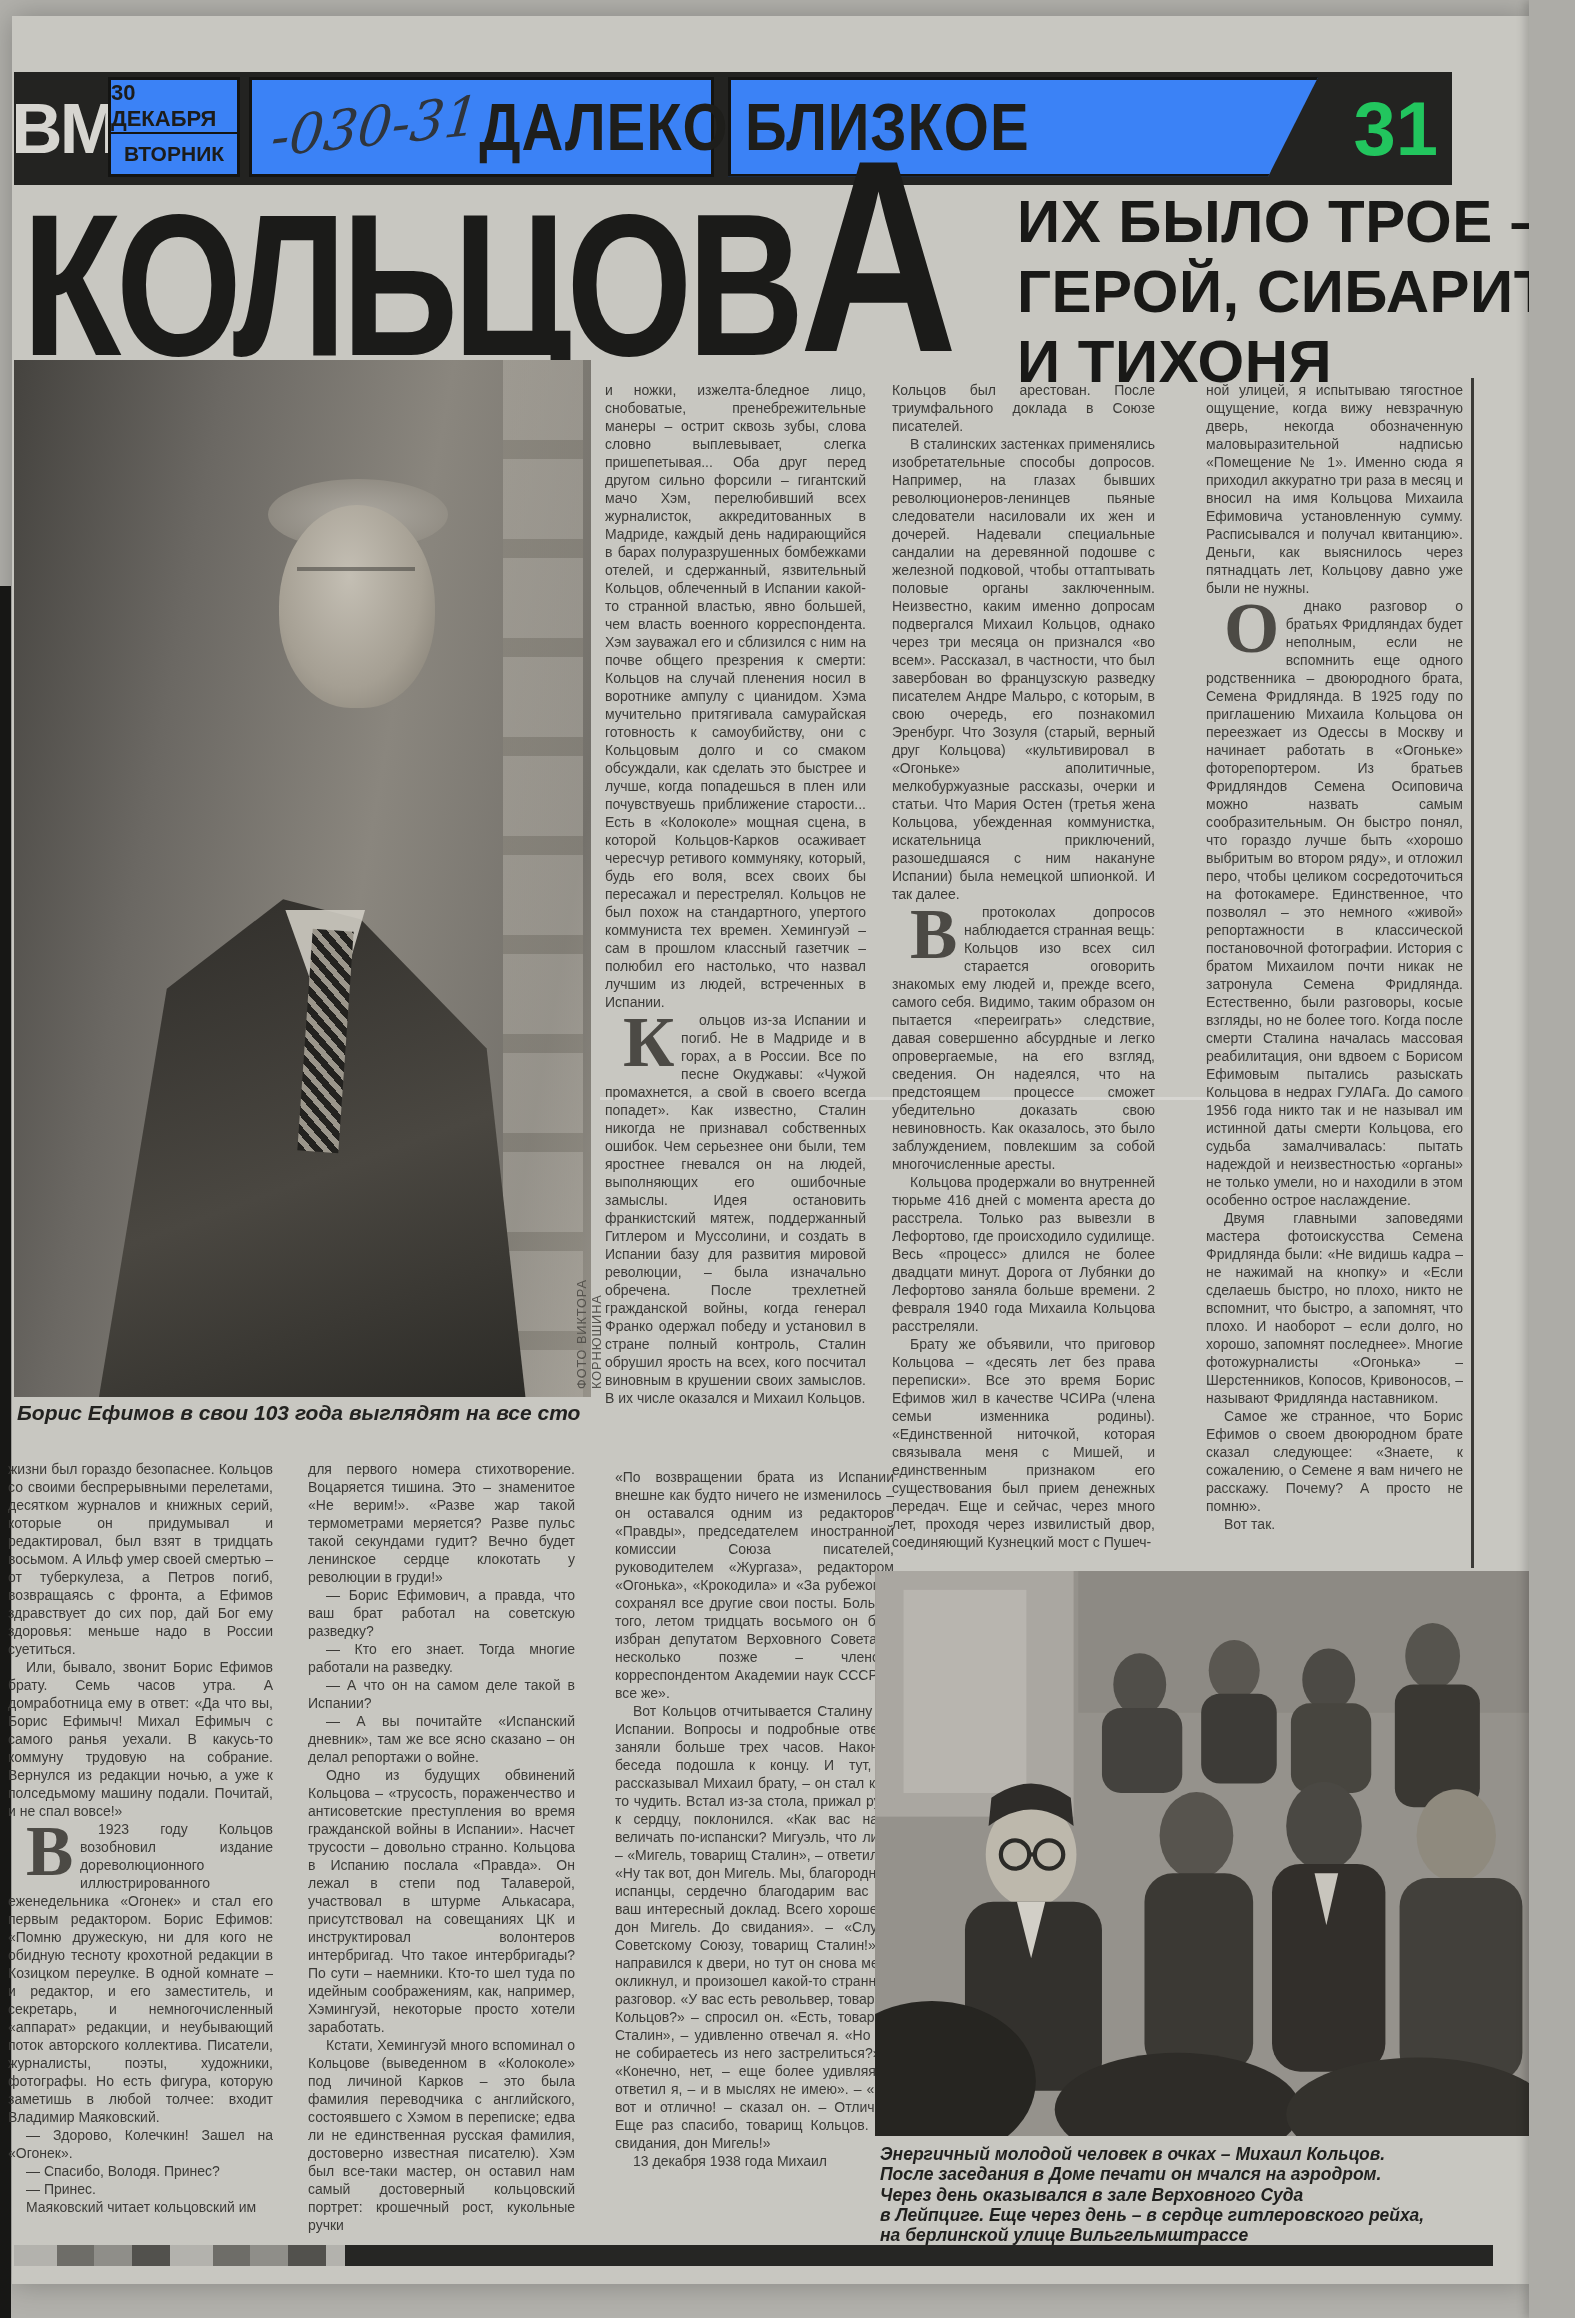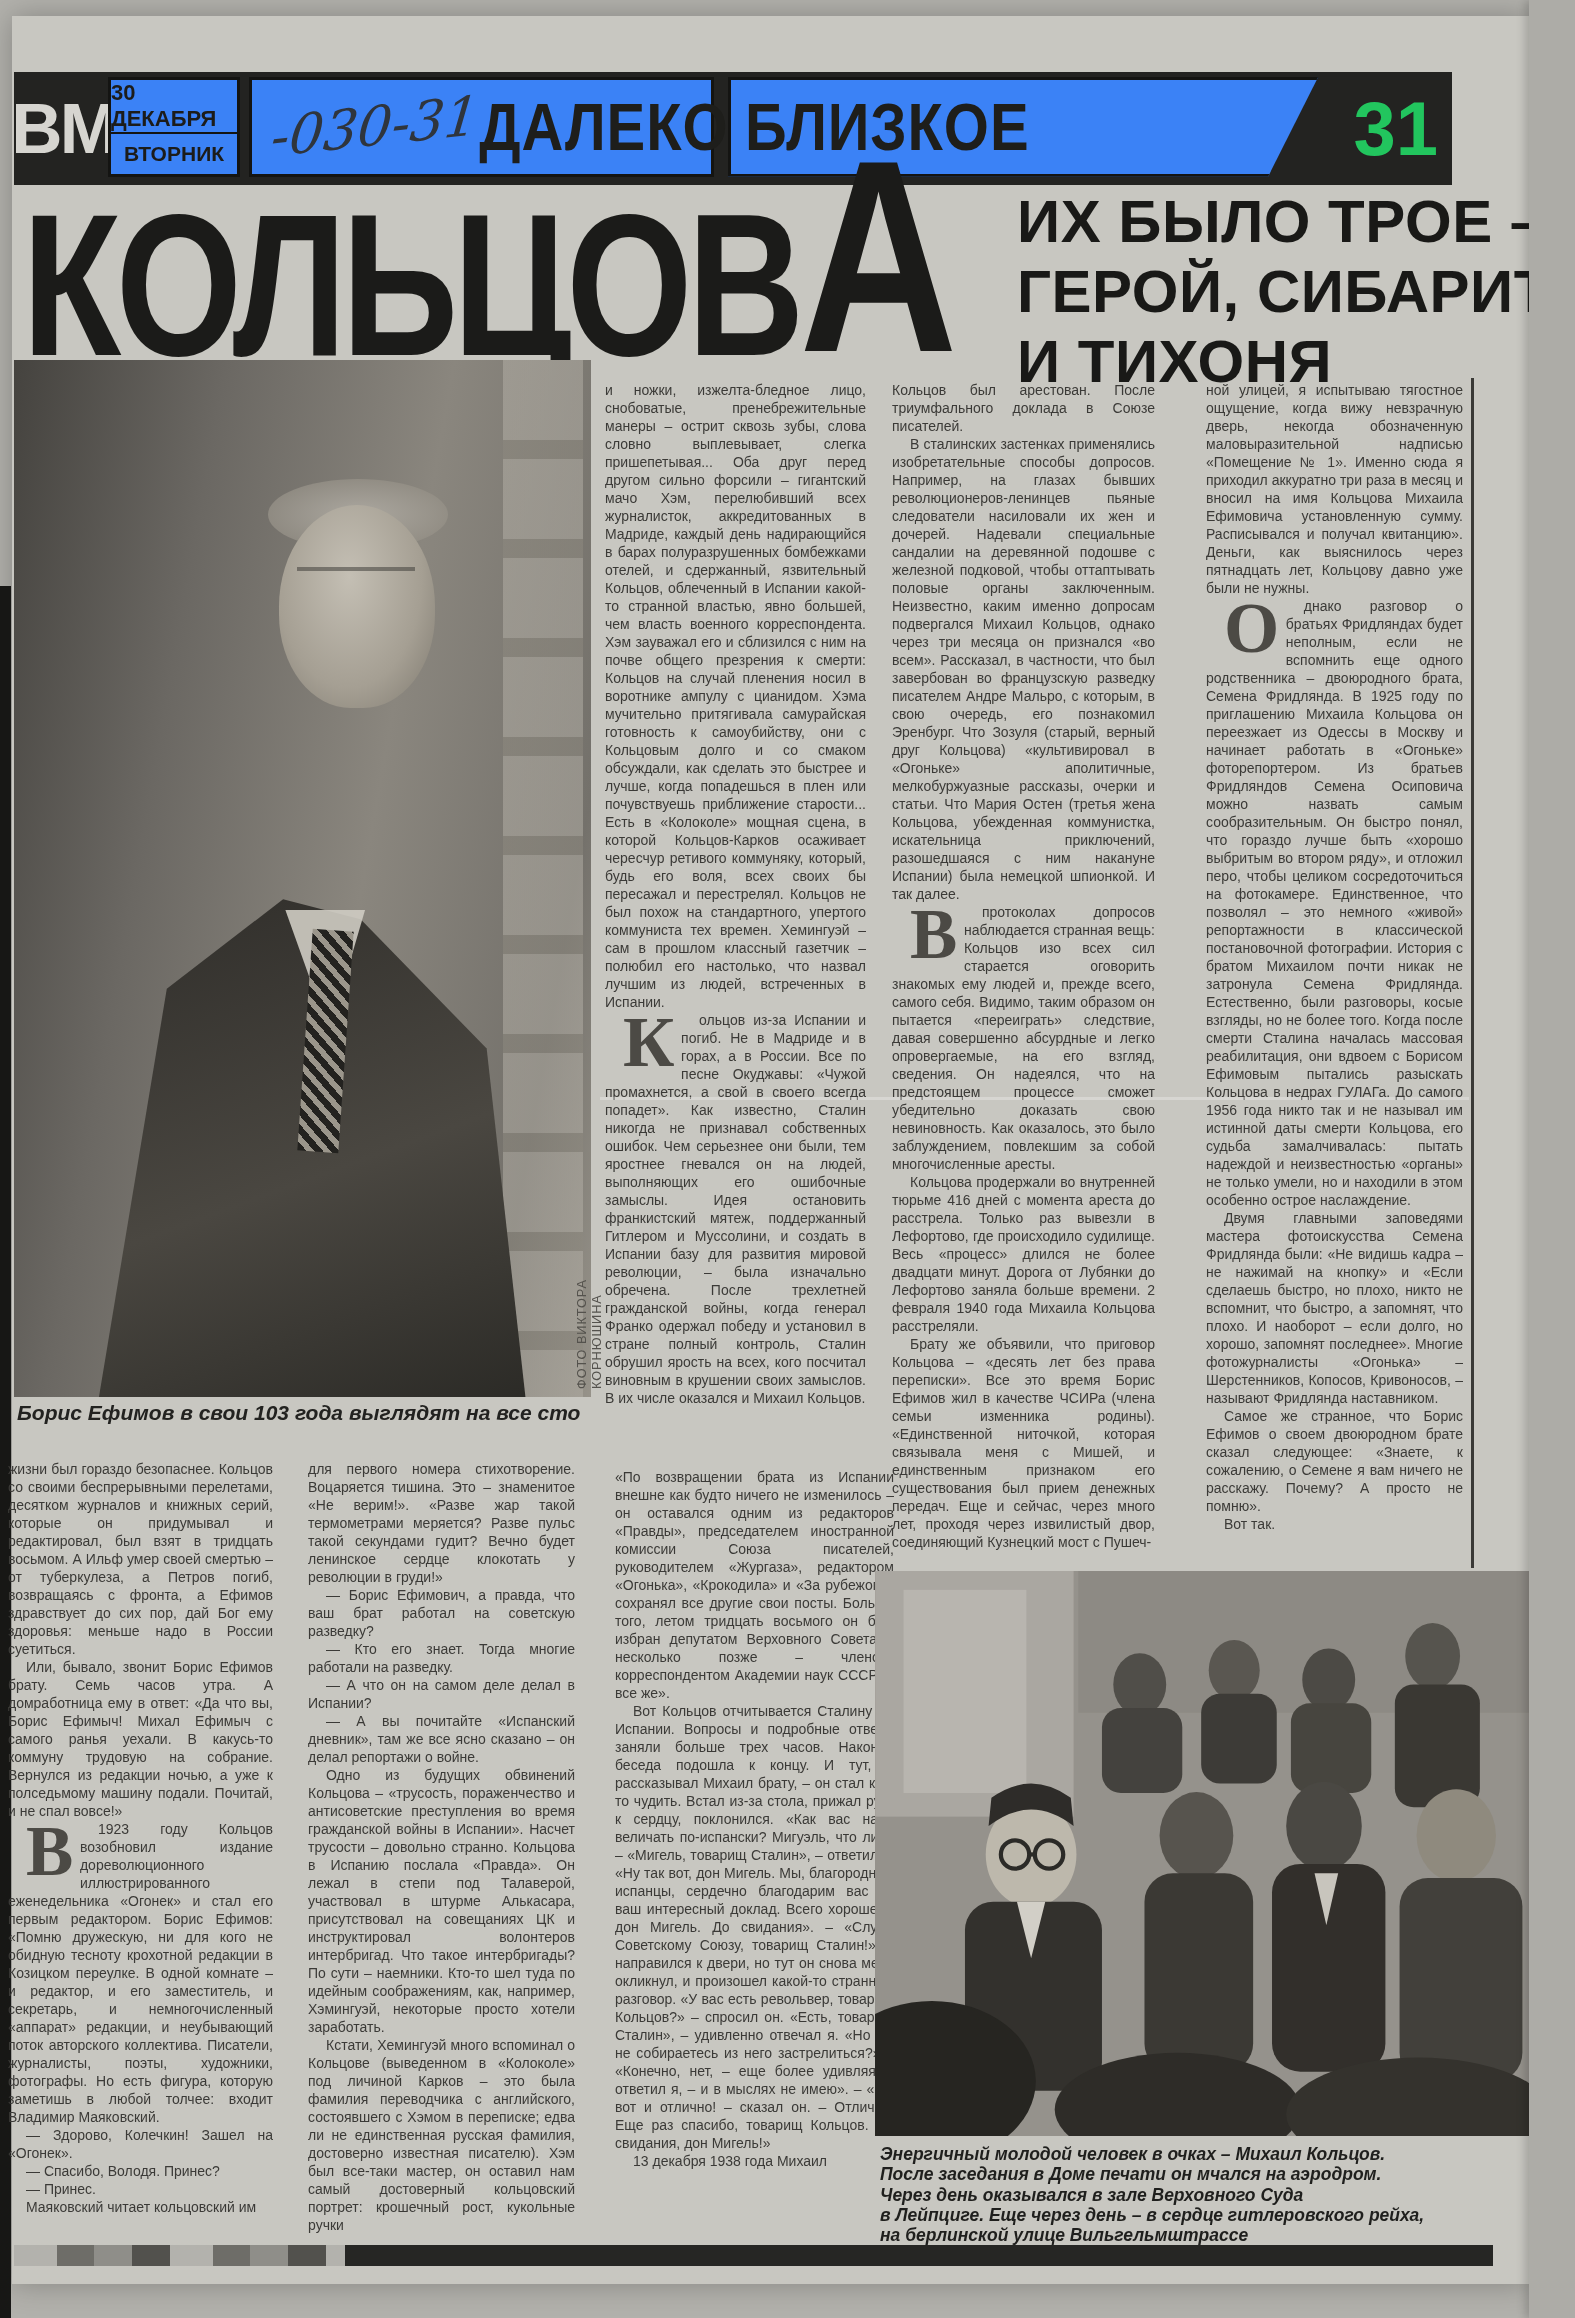--- a/index.html
+++ b/index.html
@@ -155,21 +155,21 @@
       <p data-name="paragraph"><span class="dropcap" data-name="drop-cap">В</span>1923 году Кольцов возобновил издание дореволюционного иллюстрированного еженедельника «Огонек» и стал его первым редактором. Борис Ефимов: «Помню дружескую, ни для кого не обидную тесноту крохотной редакции в Козицком переулке. В одной комнате – и редактор, и его заместитель, и секретарь, и немногочисленный «аппарат» редакции, и неубывающий поток авторского коллектива. Писатели, журналисты, поэты, художники, фотографы. Но есть фигура, которую заметишь в любой толчее: входит Владимир Маяковский.</p>
       <p data-name="paragraph">— Здорово, Колечкин! Зашел на «Огонек».</p>
       <p data-name="paragraph">— Спасибо, Володя. Принес?</p>
       <p data-name="paragraph">— Принес.</p>
       <p data-name="paragraph">Маяковский читает кольцовский им</p>
     </div>
   <div id="colD2" class="abs col" data-name="article-column-bottom-2">
       <p data-name="paragraph" class="noind">для первого номера стихотворение. Воцаряется тишина. Это – знаменитое «Не верим!». «Разве жар такой термометрами меряется? Разве пульс такой секундами гудит? Вечно будет ленинское сердце клокотать у революции в груди!»</p>
       <p data-name="paragraph">— Борис Ефимович, а правда, что ваш брат работал на советскую разведку?</p>
       <p data-name="paragraph">— Кто его знает. Тогда многие работали на разведку.</p>
-      <p data-name="paragraph">— А что он на самом деле делал в Испании?</p>
+      <p data-name="paragraph">— А что он на самом деле такой в Испании?</p>
       <p data-name="paragraph">— А вы почитайте «Испанский дневник», там же все ясно сказано – он делал репортажи о войне.</p>
       <p data-name="paragraph">Одно из будущих обвинений Кольцова – «трусость, пораженчество и антисоветские преступления во время гражданской войны в Испании». Насчет трусости – довольно странно. Кольцова в Испанию послала «Правда». Он лежал в степи под Талаверой, участвовал в штурме Алькасара, присутствовал на совещаниях ЦК и инструктировал волонтеров интербригад. Что такое интербригады? По сути – наемники. Кто-то шел туда по идейным соображениям, как, например, Хэмингуэй, некоторые просто хотели заработать.</p>
       <p data-name="paragraph">Кстати, Хемингуэй много вспоминал о Кольцове (выведенном в «Колоколе» под личиной Карков – это была фамилия переводчика с английского, состоявшего с Хэмом в переписке; едва ли не единственная русская фамилия, достоверно известная писателю). Хэм был все-таки мастер, он оставил нам самый достоверный кольцовский портрет: крошечный рост, кукольные ручки</p>
     </div>
   <div id="colD3" class="abs col" data-name="article-column-bottom-3">
       <p data-name="paragraph" class="noind">«По возвращении брата из Испании внешне как будто ничего не изменилось – он оставался одним из редакторов «Правды», председателем иностранной комиссии Союза писателей, руководителем «Жургаза», редактором «Огонька», «Крокодила» и «За рубежом», сохранял все другие свои посты. Больше того, летом тридцать восьмого он был избран депутатом Верховного Совета и несколько позже – членом-корреспондентом Академии наук СССР. И все же».</p>
       <p data-name="paragraph">Вот Кольцов отчитывается Сталину об Испании. Вопросы и подробные ответы заняли больше трех часов. Наконец беседа подошла к концу. И тут, – рассказывал Михаил брату, – он стал как-то чудить. Встал из-за стола, прижал руку к сердцу, поклонился. «Как вас надо величать по-испански? Мигуэль, что ли?» – «Мигель, товарищ Сталин», – ответил я. «Ну так вот, дон Мигель. Мы, благородные испанцы, сердечно благодарим вас за ваш интересный доклад. Всего хорошего, дон Мигель. До свидания». – «Служу Советскому Союзу, товарищ Сталин!» Я направился к двери, но тут он снова меня окликнул, и произошел какой-то странный разговор. «У вас есть револьвер, товарищ Кольцов?» – спросил он. «Есть, товарищ Сталин», – удивленно отвечал я. «Но вы не собираетесь из него застрелиться?» – «Конечно, нет, – еще более удивляясь, ответил я, – и в мыслях не имею». – «Ну, вот и отлично! – сказал он. – Отлично! Еще раз спасибо, товарищ Кольцов. До свидания, дон Мигель!»</p>
       <p data-name="paragraph">13 декабря 1938 года Михаил</p>
     </div>
 

